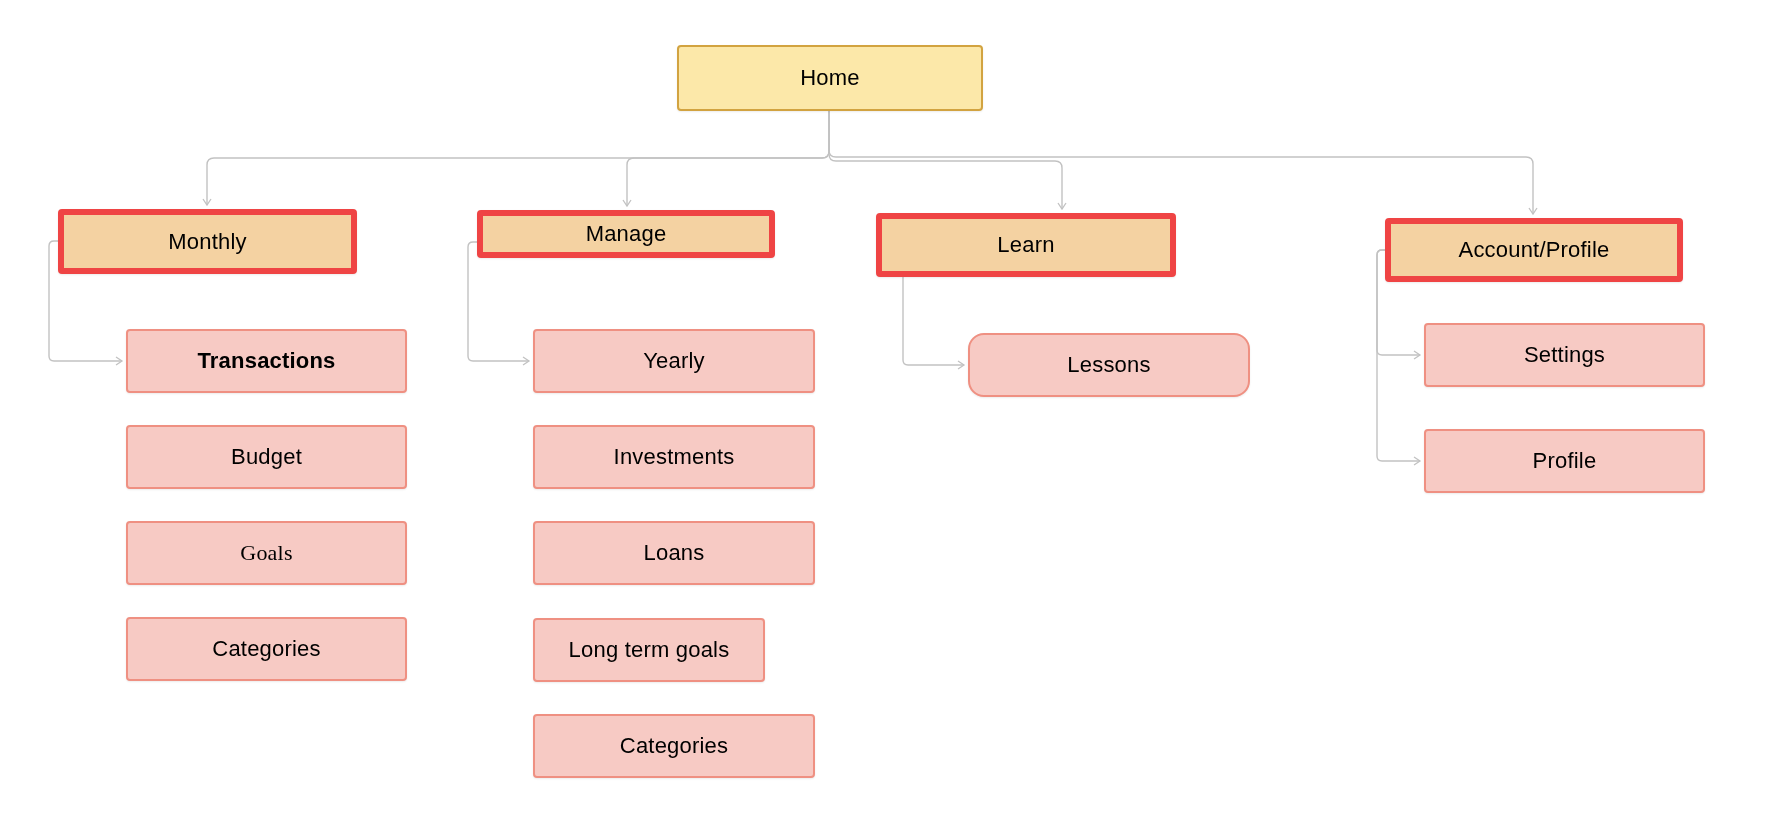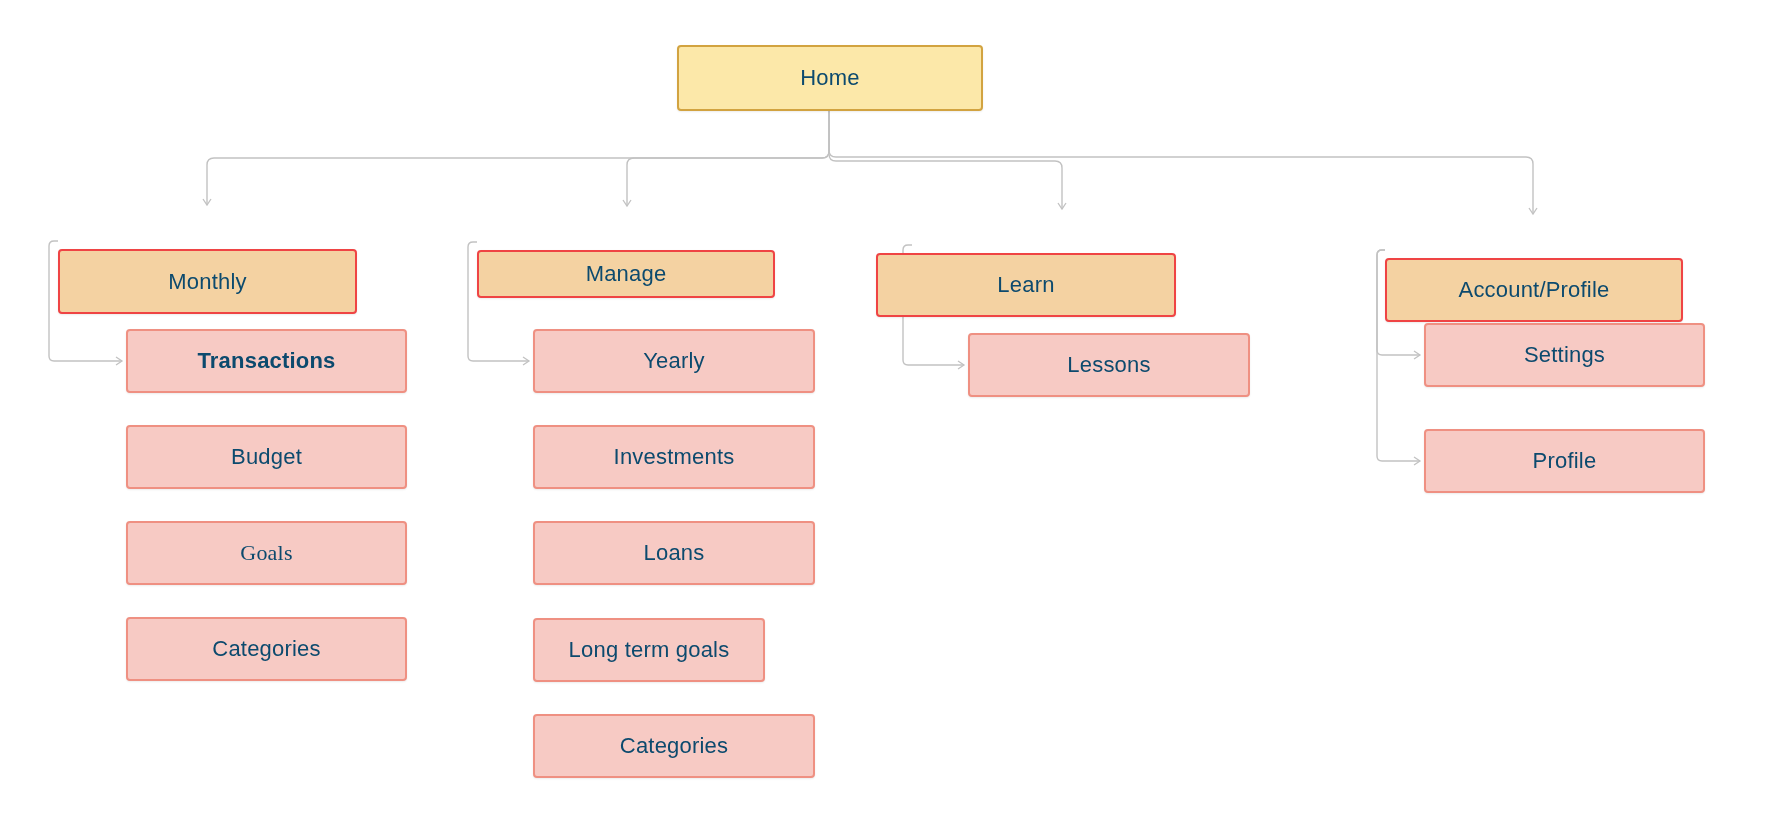--- a/index.html
+++ b/index.html
@@ -25,35 +25,34 @@
   }
   .node {
     position: absolute;
     box-sizing: border-box;
     display: flex;
     align-items: center;
     justify-content: center;
     border-radius: 4px;
     font-size: 22px;
     font-weight: 400;
-    color: #0c4a6e;
+    color: #000000;
     letter-spacing: 0.2px;
     z-index: 1;
     box-shadow: 0 1px 2px rgba(0,0,0,0.08);
     cursor: default;
     white-space: nowrap;
   }
   .node-root {
     background: #FCE8A9;
     border: 2px solid #D2A340;
   }
   .node-section {
     background: #F4D2A2;
-    border: 2px solid #ef4444;
-    margin-top: 40px;
+    border: 6px solid #ef4444;
   }
   .node-leaf {
     background: #F7CAC4;
     border: 2px solid #EF9082;
   }
   .connector {
     fill: none;
     stroke: #C2C2C2;
     stroke-width: 1.4;
     stroke-linejoin: round;
@@ -121,21 +120,21 @@
   <div class="node node-leaf" style="left:533px; top:521px; width:282px; height:64px;">
     <span>Loans</span>
   </div>
   <div class="node node-leaf" style="left:533px; top:618px; width:232px; height:64px;">
     <span>Long term goals</span>
   </div>
   <div class="node node-leaf" style="left:533px; top:714px; width:282px; height:64px;">
     <span>Categories</span>
   </div>
 
-  <div class="node node-leaf" style="left:968px; top:333px; width:282px; height:64px;">
+  <div class="node node-leaf" style="left:968px; top:333px; width:282px; height:64px;border-radius:16px;">
     <span>Lessons</span>
   </div>
 
   <div class="node node-leaf" style="left:1424px; top:323px; width:281px; height:64px;">
     <span>Settings</span>
   </div>
   <div class="node node-leaf" style="left:1424px; top:429px; width:281px; height:64px;">
     <span>Profile</span>
   </div>
 

